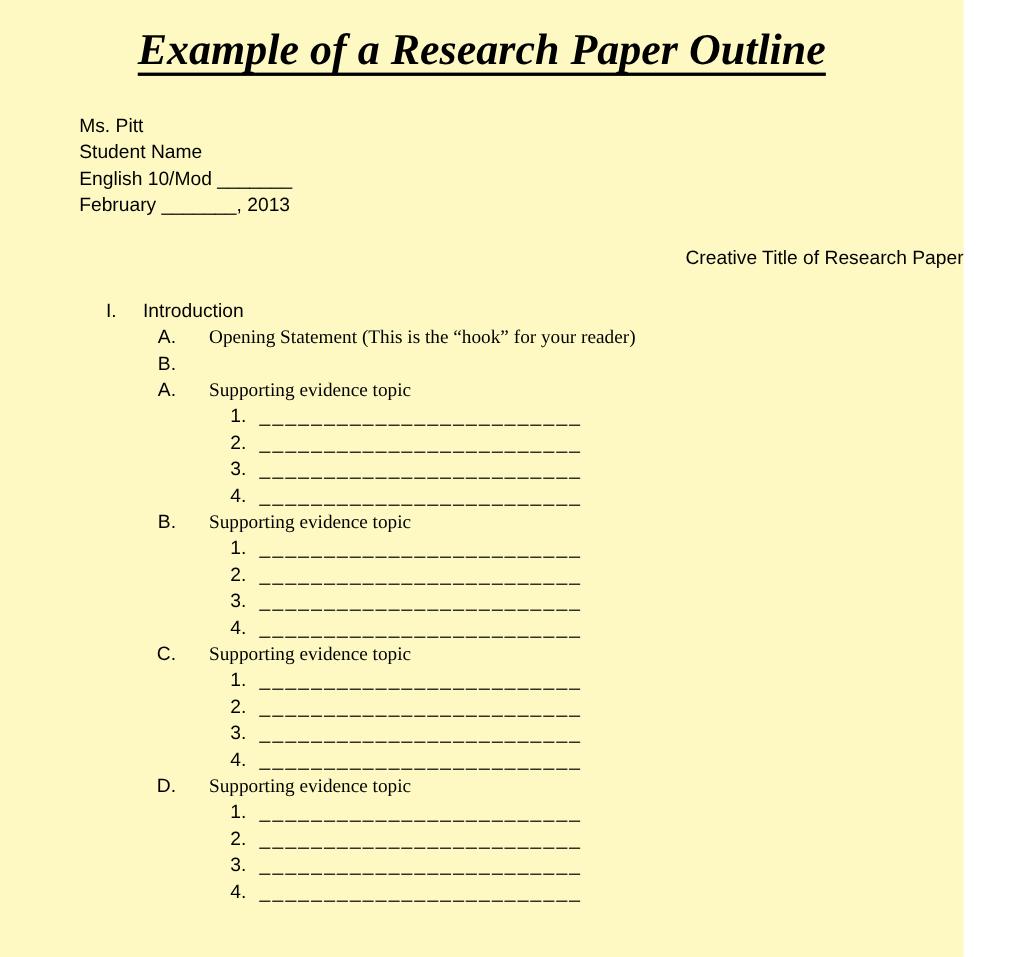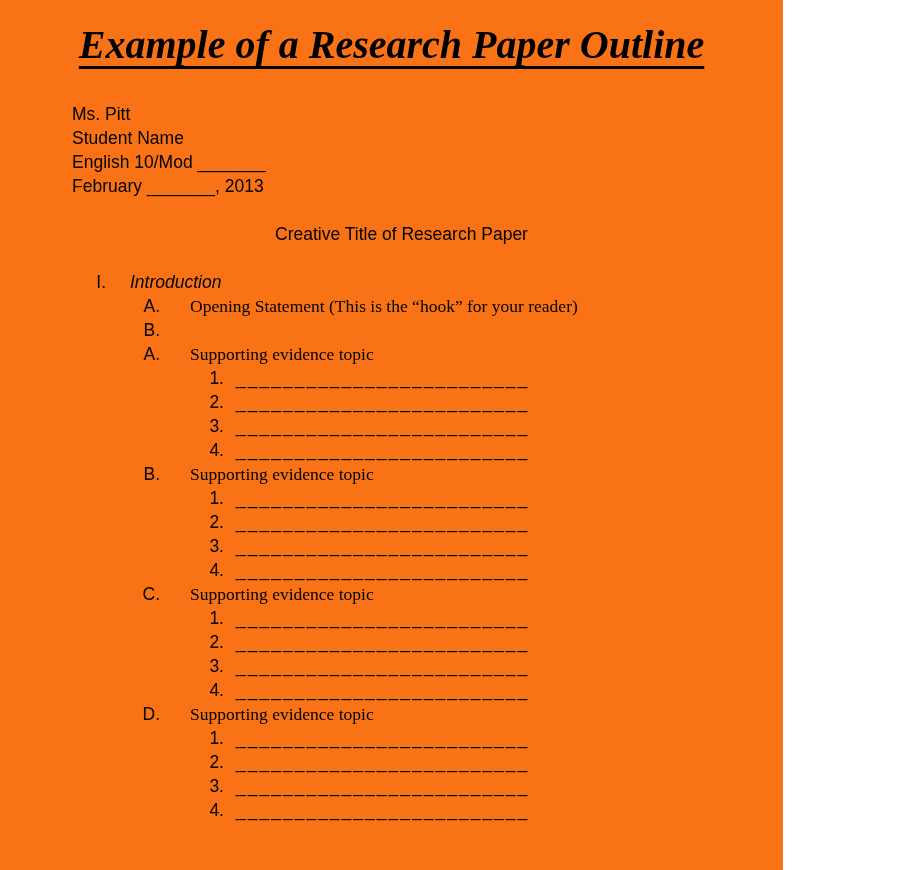--- a/index.html
+++ b/index.html
@@ -2,23 +2,23 @@
 <html><head>
 <meta charset="utf-8">
 <style>
   html, body {
     margin: 0;
     padding: 0;
     background: #ffffff;
   }
   .page {
     position: relative;
-    width: 783px;
+    width: 876px;
     height: 870px;
-    background: #f97316;
+    background: #fef9c3;
     color: #000000;
     overflow: hidden;
     font-family: "Liberation Sans", sans-serif;
   }
   .doc-title {
     margin: 22px 0 0 0;
     text-align: center;
     font-family: "Liberation Serif", serif;
     font-style: italic;
     font-weight: bold;
@@ -31,21 +31,21 @@
     text-decoration-skip-ink: none;
   }
   .header-block {
     margin: 34px 0 0 72px;
     font-size: 17.5px;
     line-height: 24px;
     font-weight: 500;
   }
   .paper-title {
     margin-top: 24px;
-    text-align: center;
+    text-align: right;
     font-size: 17.5px;
     line-height: 24px;
     font-weight: 500;
     margin-left: 20px;
   }
   .outline {
     margin-top: 24px;
     padding-left: 72px;
     font-size: 17.5px;
     font-weight: 500;
@@ -54,21 +54,21 @@
     display: flex;
     height: 24px;
     line-height: 24px;
     white-space: nowrap;
   }
   .marker {
     flex: 0 0 auto;
     text-align: right;
   }
   .lvl1 .marker { width: 34px; }
-  .lvl1 .text   { margin-left: 24px; font-style: italic; }
+  .lvl1 .text   { margin-left: 24px; }
   .lvl2 .marker { width: 88px; }
   .lvl2 .text   { margin-left: 30px; font-family: Liberation Serif, serif; }
   .lvl3 .marker { width: 152px; }
   .lvl3 .text   { margin-left: 12px; }
   .blank-line {
     letter-spacing: 2px;
   }
 </style>
 </head>
 <body>

